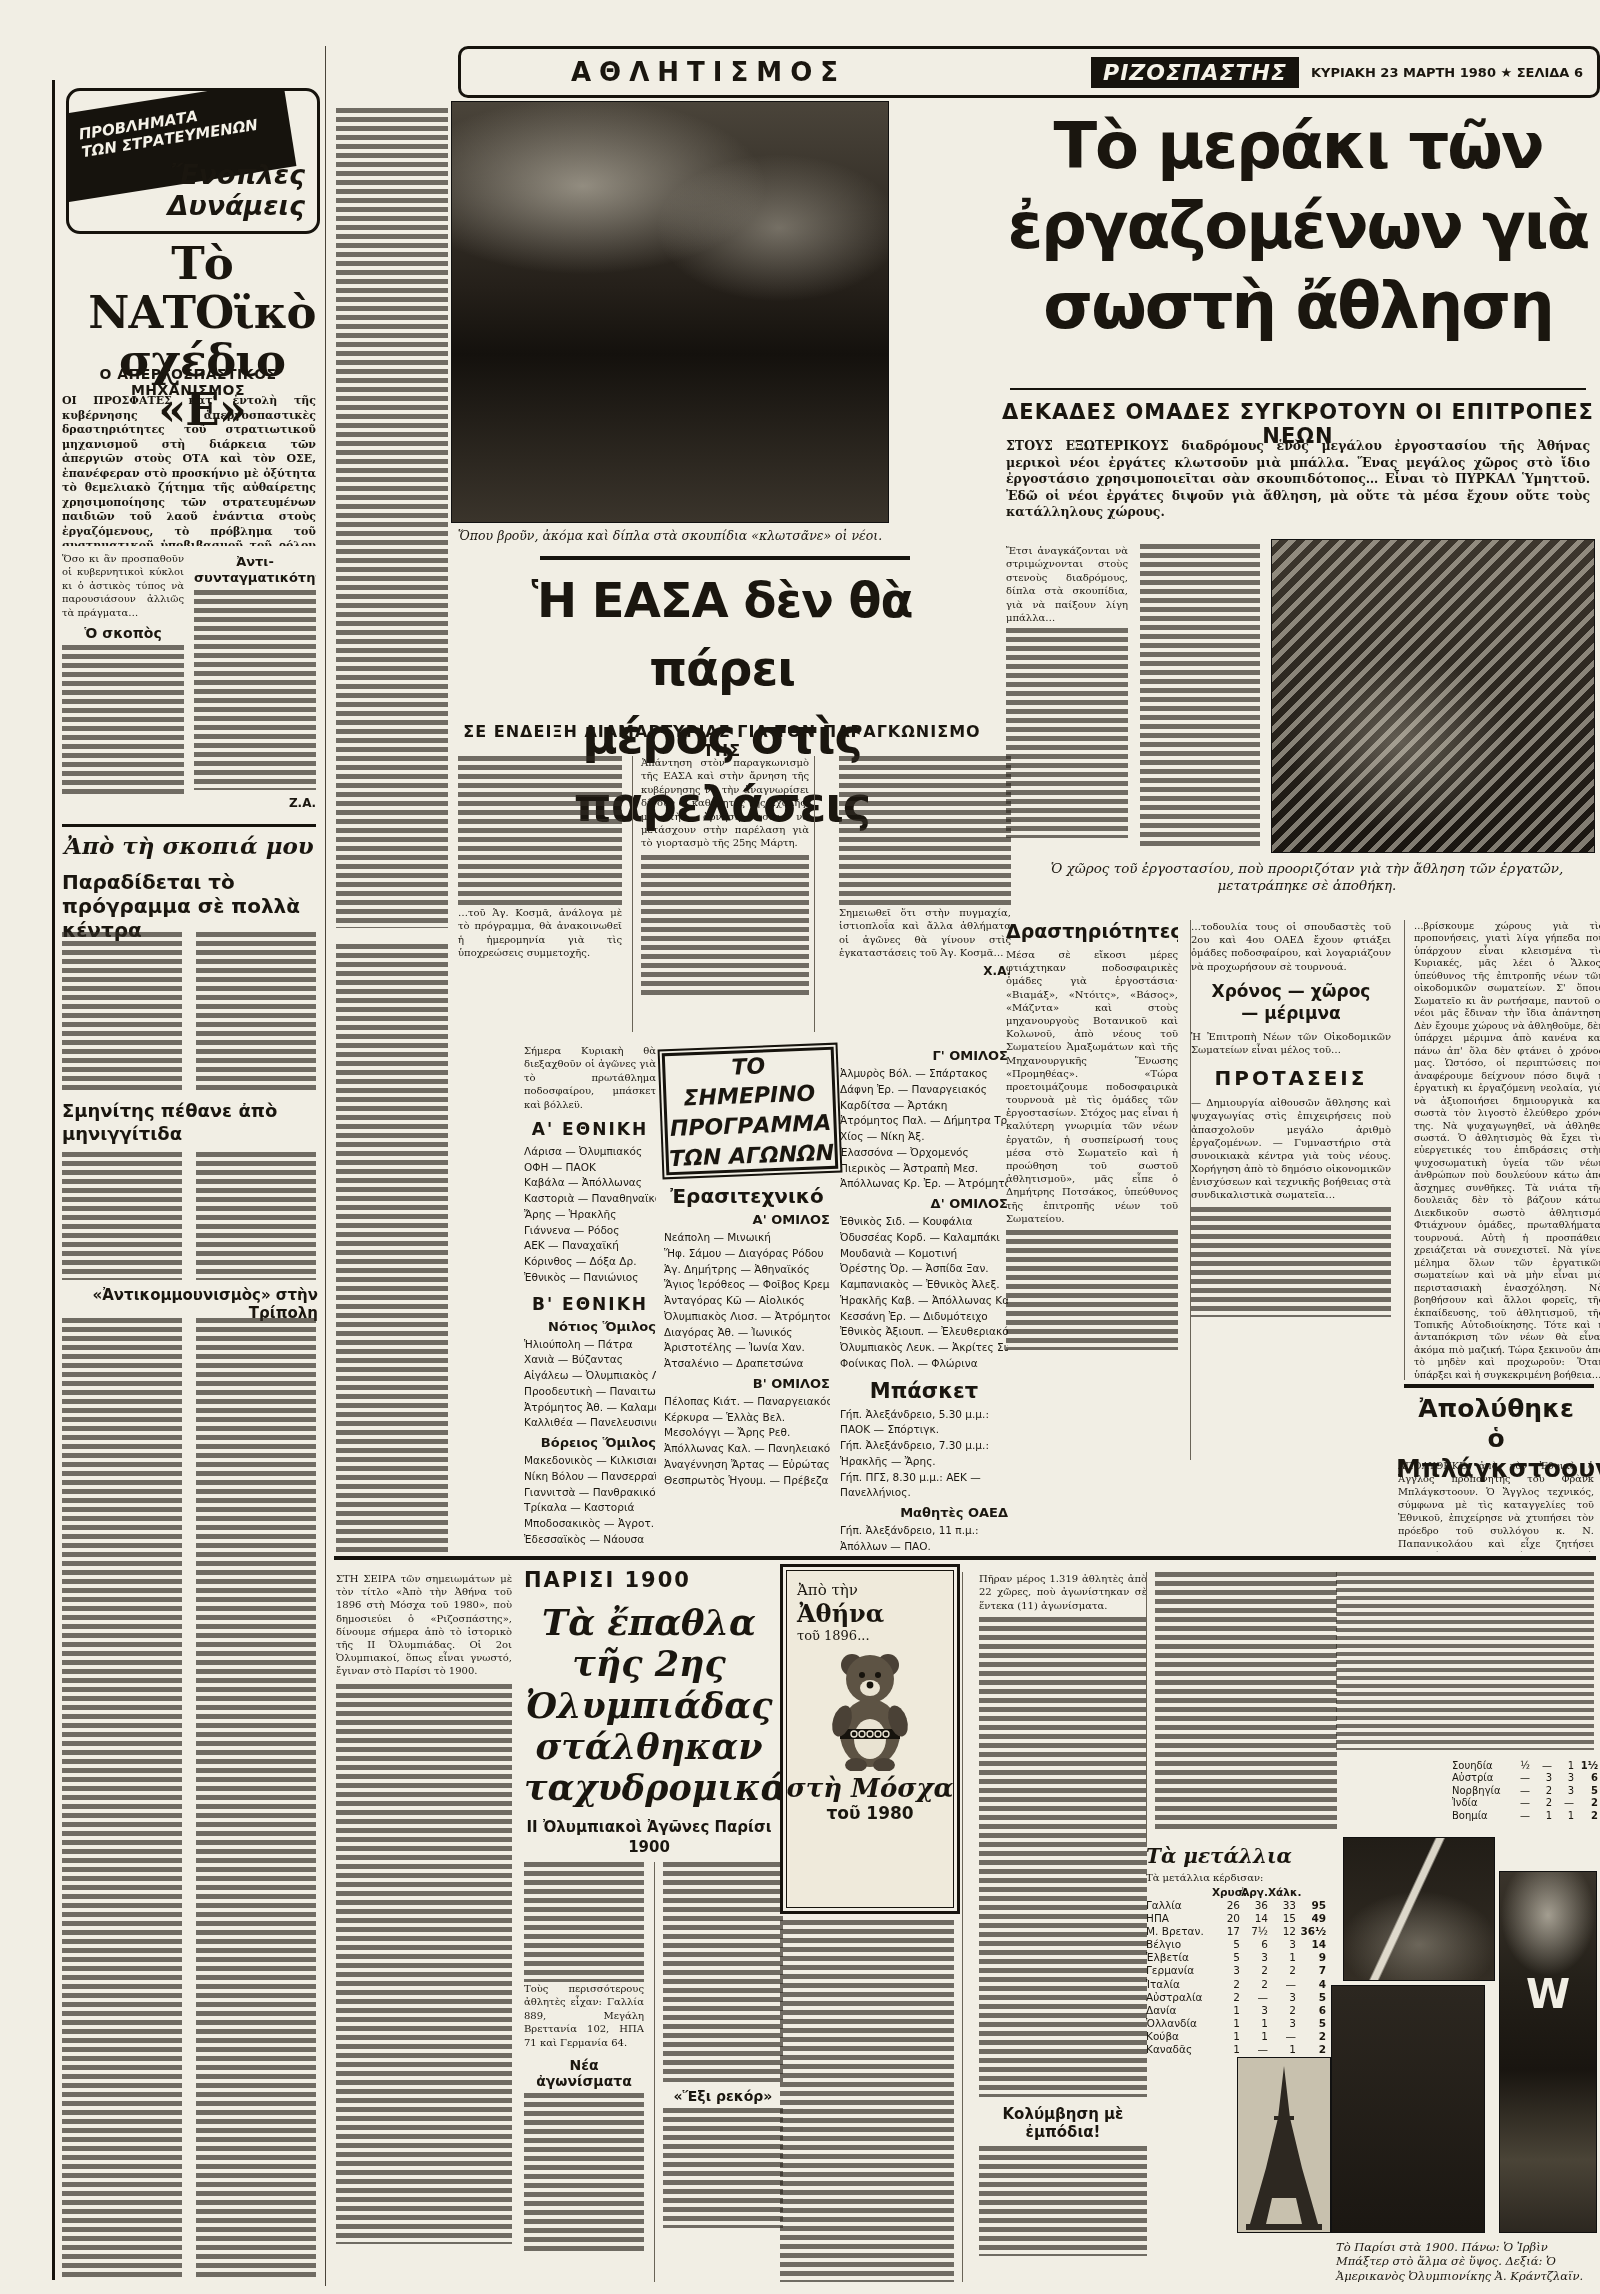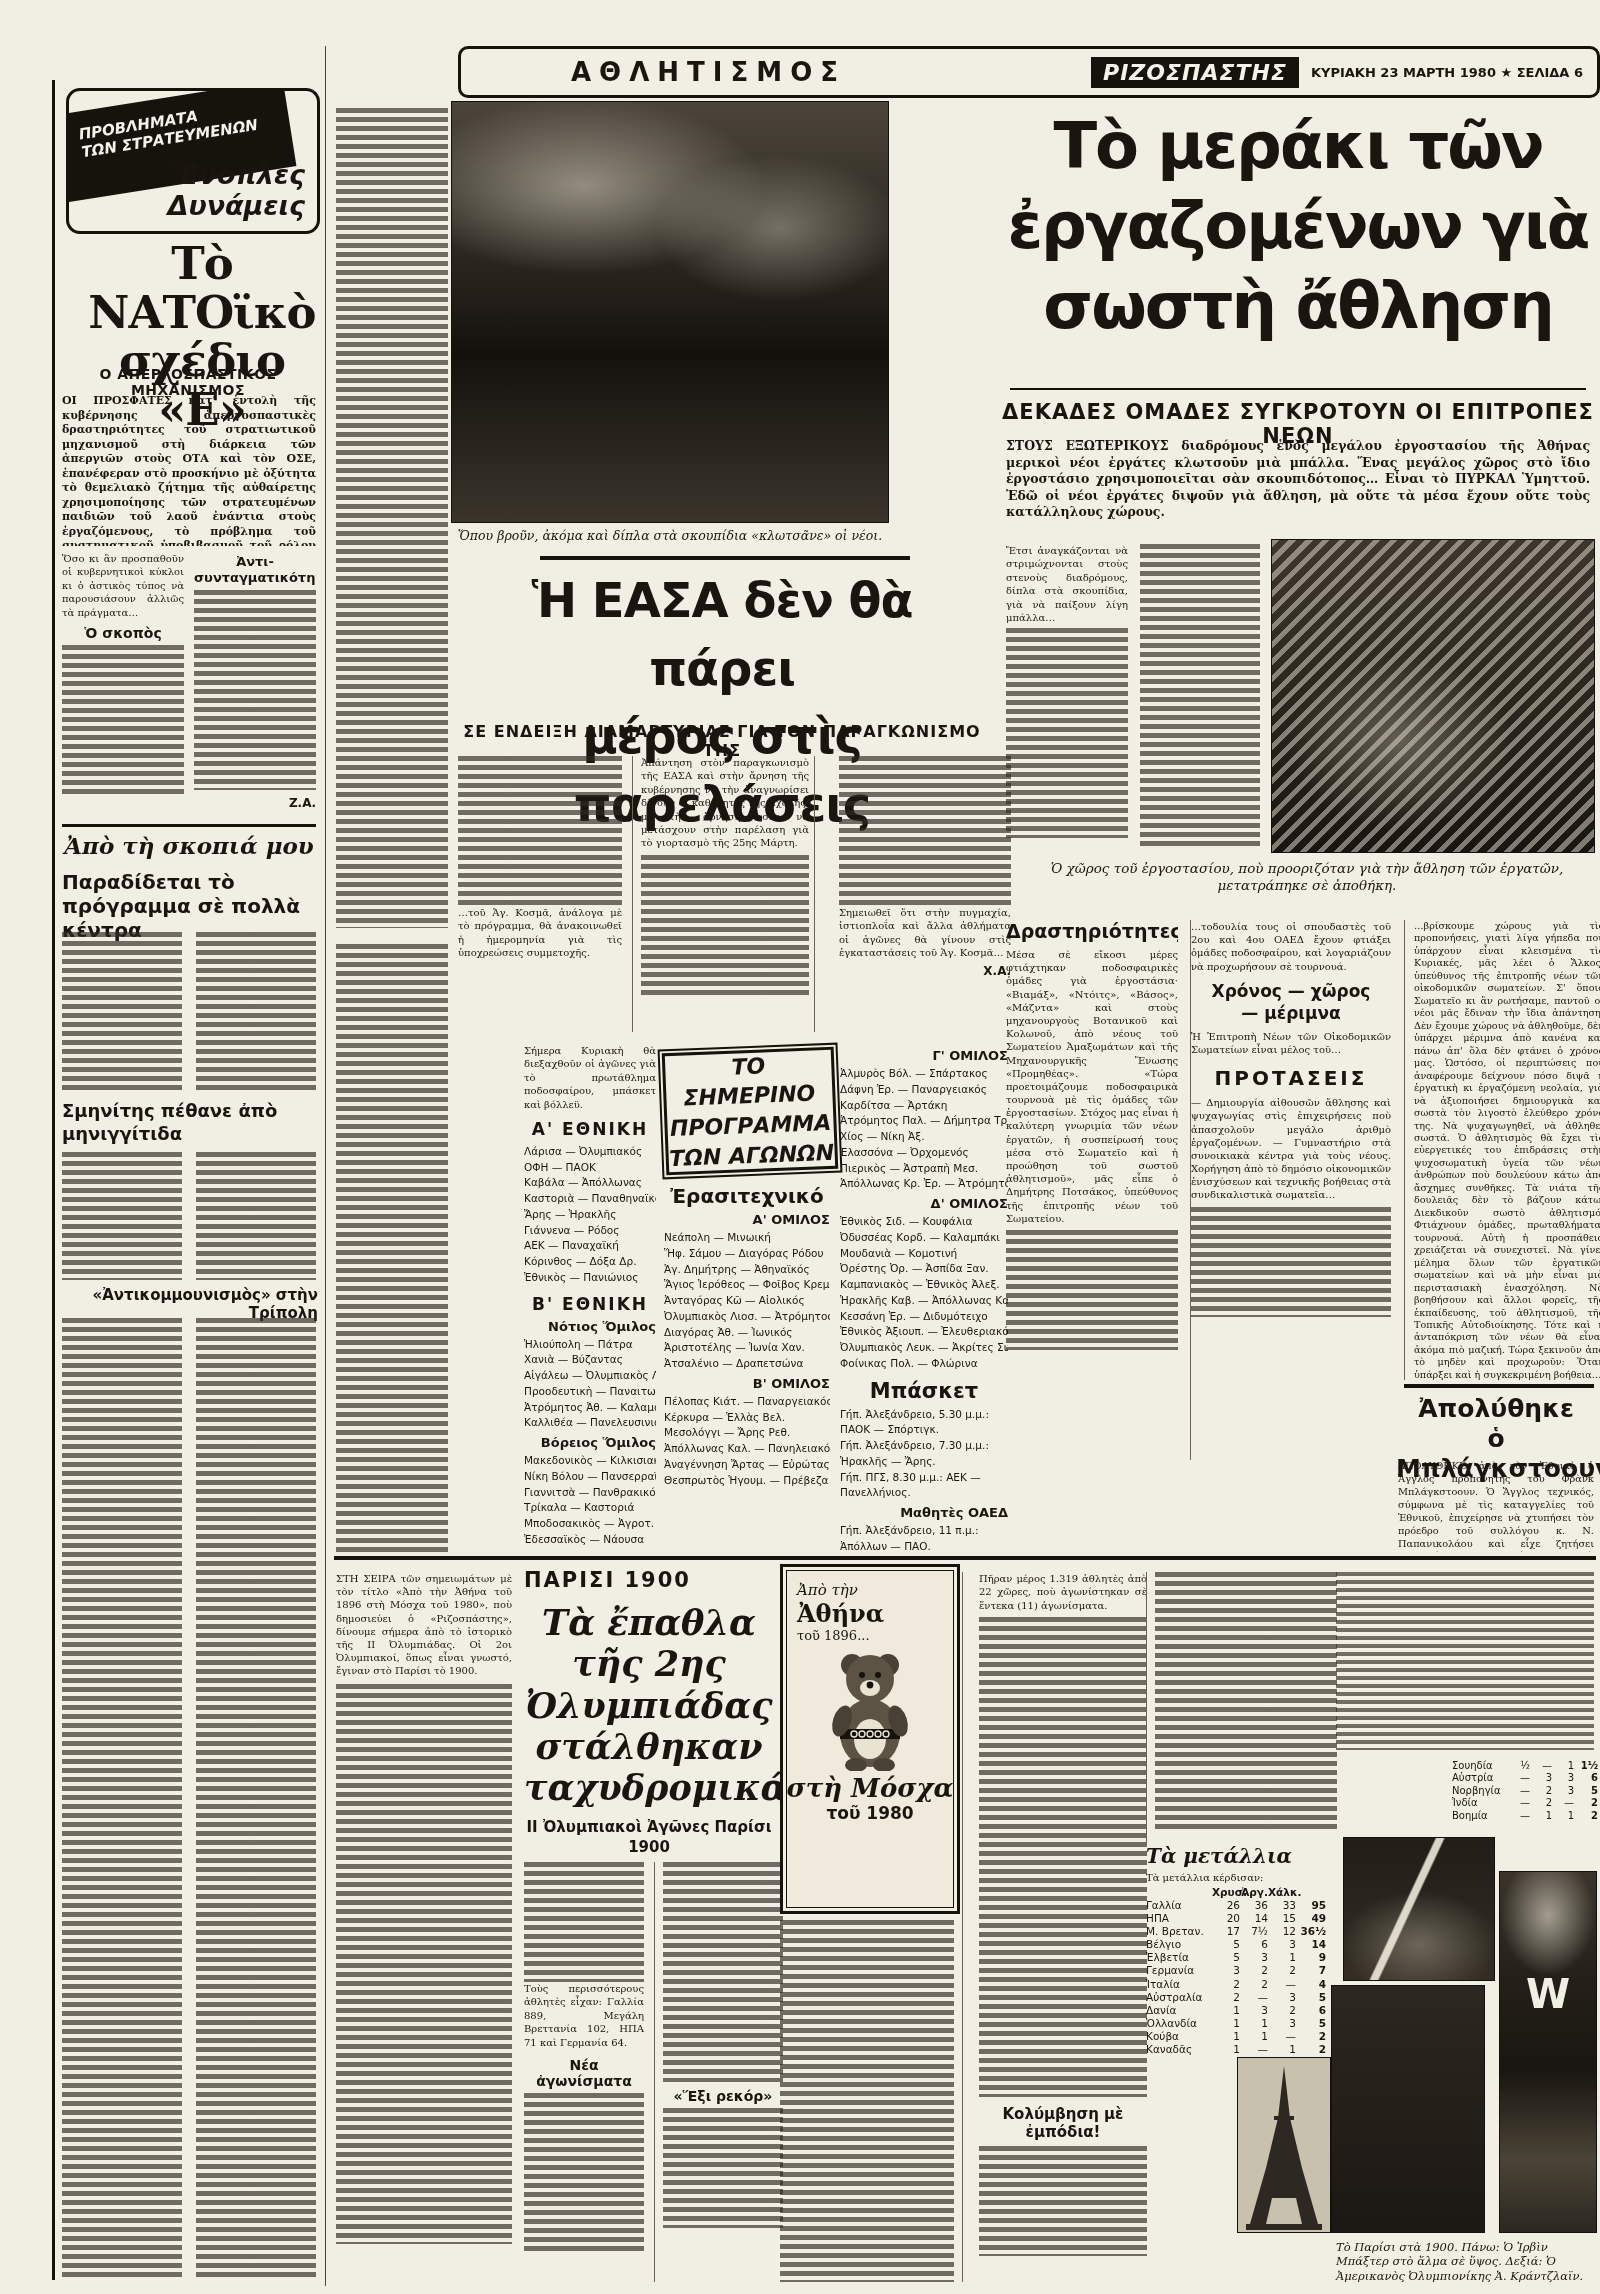--- a/index.html
+++ b/index.html
@@ -321,21 +321,21 @@
     <div class="ft" style="height:160px;"></div>
   </div>
   <div class="abs" style="left:654px;top:1862px;width:120px;height:420px;overflow:hidden;border-left:1px solid #6a6457;padding-left:8px;">
     <div class="ft" style="height:220px;"></div>
     <div class="cross" style="font-size:14px;margin:6px 0 4px;">«Ἕξι ρεκόρ»</div>
     <div class="ft" style="height:120px;"></div>
   </div>
 
   <div class="abs adbox" style="left:780px;top:1564px;width:174px;height:344px;">
     <div style="align-self:flex-start;padding:14px 0 0 14px;">
-      <div style="font-style:italic;font-size:15px;">Ἀπὸ τὴν</div>
+      <div style="font-size:15px;">Ἀπὸ τὴν</div>
       <div class="b" style="font-size:24px;">Ἀθήνα</div>
       <div style="font-size:13px;">τοῦ 1896...</div>
     </div>
     <svg width="100" height="128" viewBox="0 0 100 128">
       <circle cx="32" cy="22" r="11" fill="#4a4136"></circle>
         <circle cx="68" cy="22" r="11" fill="#4a4136"></circle>
       <circle cx="50" cy="36" r="24" fill="#5d5344"></circle>
       <circle cx="42" cy="32" r="3" fill="#16130d"></circle>
         <circle cx="58" cy="32" r="3" fill="#16130d"></circle>
       <ellipse cx="50" cy="45" rx="10" ry="8" fill="#e9e3d2"></ellipse>

